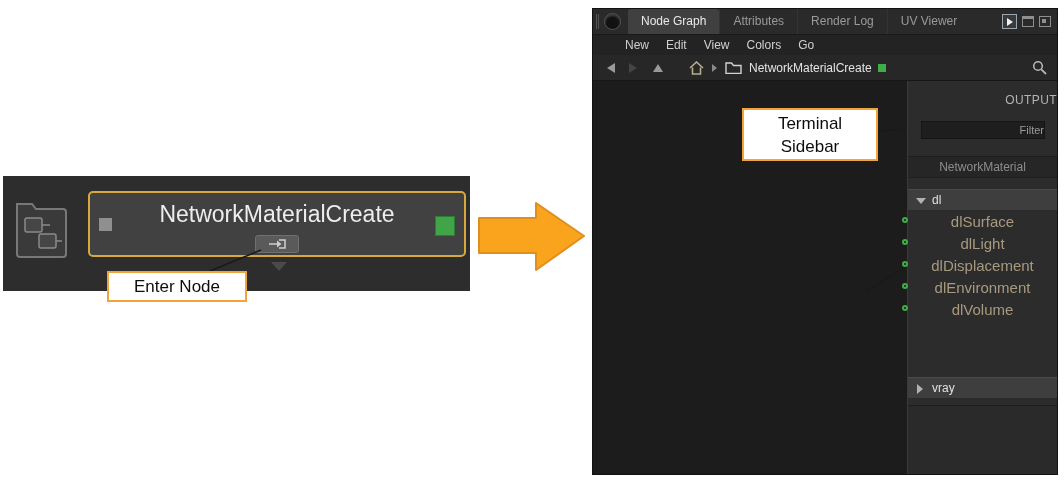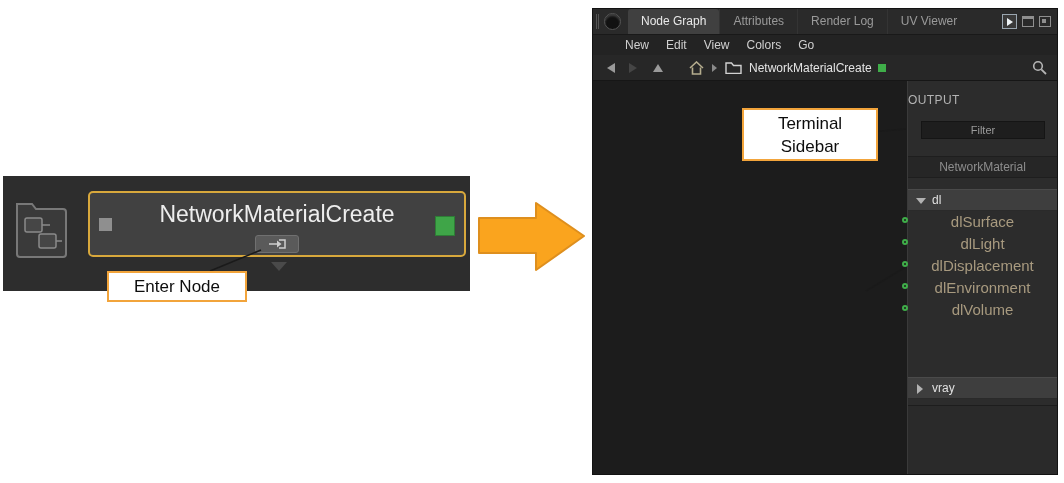--- a/index.html
+++ b/index.html
@@ -74,25 +74,25 @@
                border-bottom:4px solid transparent; border-left:5px solid #8a8a8a; }
   .folder-wrap { margin-left:8px; display:flex; align-items:center; }
   .crumb-label { margin-left:7px; font-size:12px; color:#e4e4e4; }
   .crumb-flag { margin-left:6px; width:8px; height:8px; background:#3FAE49; }
   .search-wrap { margin-left:auto; margin-right:10px; display:flex; align-items:center; }
 
   .main { display:flex; height:393px; }
   .canvas { flex:1; background:#1c1c1c; }
   .sidebar { position:relative; width:150px; background:#2c2c2c; border-left:1px solid #3a3a3a; }
 
-  .sb-title { position:absolute; top:12px; left:0; right:0; text-align:left;
+  .sb-title { position:absolute; top:12px; left:0; right:0; text-align:right;
               font-size:12px; color:#b3b3b3; letter-spacing:0.4px; }
   .sb-filter { position:absolute; top:40px; left:13px; width:124px; height:18px;
                background:#1e1e1e; border:1px solid #151515; color:#9b9b9b;
-               font-size:11px; text-align:center; line-height:16px; }
+               font-size:11px; text-align:right; line-height:16px; }
   .sb-material { position:absolute; top:75px; left:0; right:0; height:22px; background:#262626;
                  border-top:1px solid #1e1e1e; border-bottom:1px solid #1e1e1e;
                  color:#8d8d8d; font-size:12px; text-align:center; line-height:20px; }
   .sb-group { position:absolute; left:0; right:0; height:22px; background:#3e3e3e;
               border-top:1px solid #4a4a4a; border-bottom:1px solid #2a2a2a;
               color:#e0e0e0; font-size:12px; line-height:20px; padding-left:24px; }
   .g-dl { top:108px; } .g-prman { top:270px; } .g-vray { top:296px; }
   .tri-down  { position:absolute; left:8px; top:8px; width:0; height:0;
                border-left:5px solid transparent; border-right:5px solid transparent;
                border-top:6px solid #b2b2b2; }

